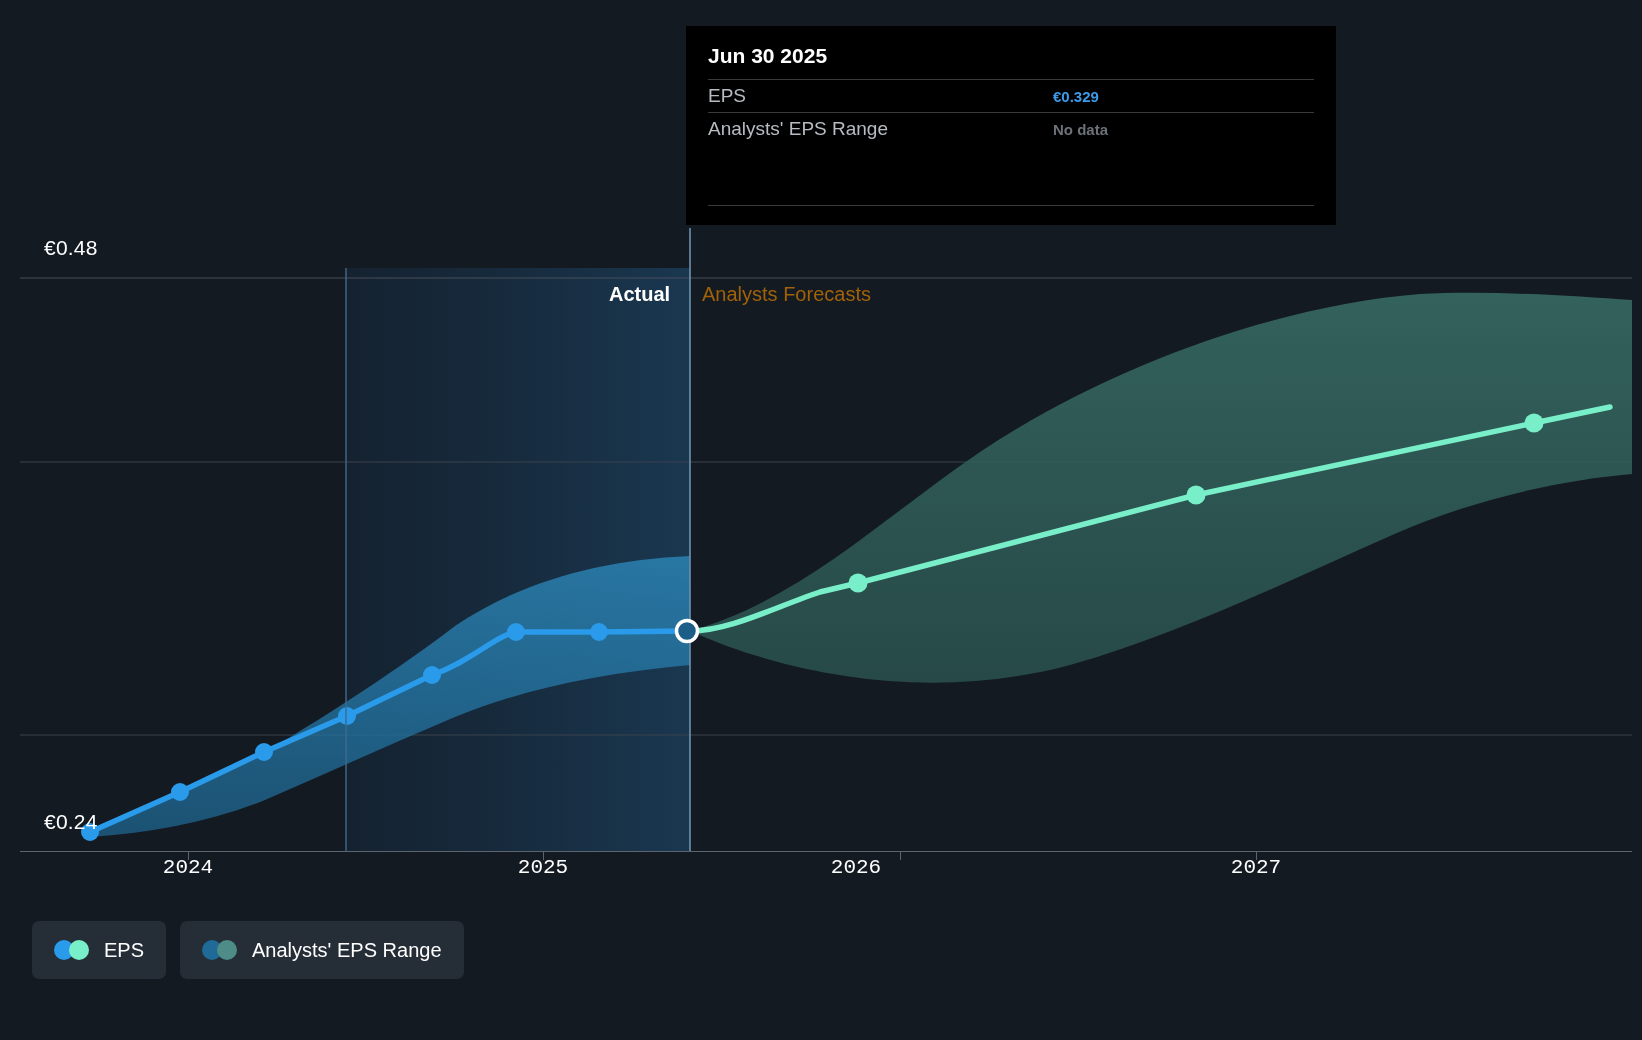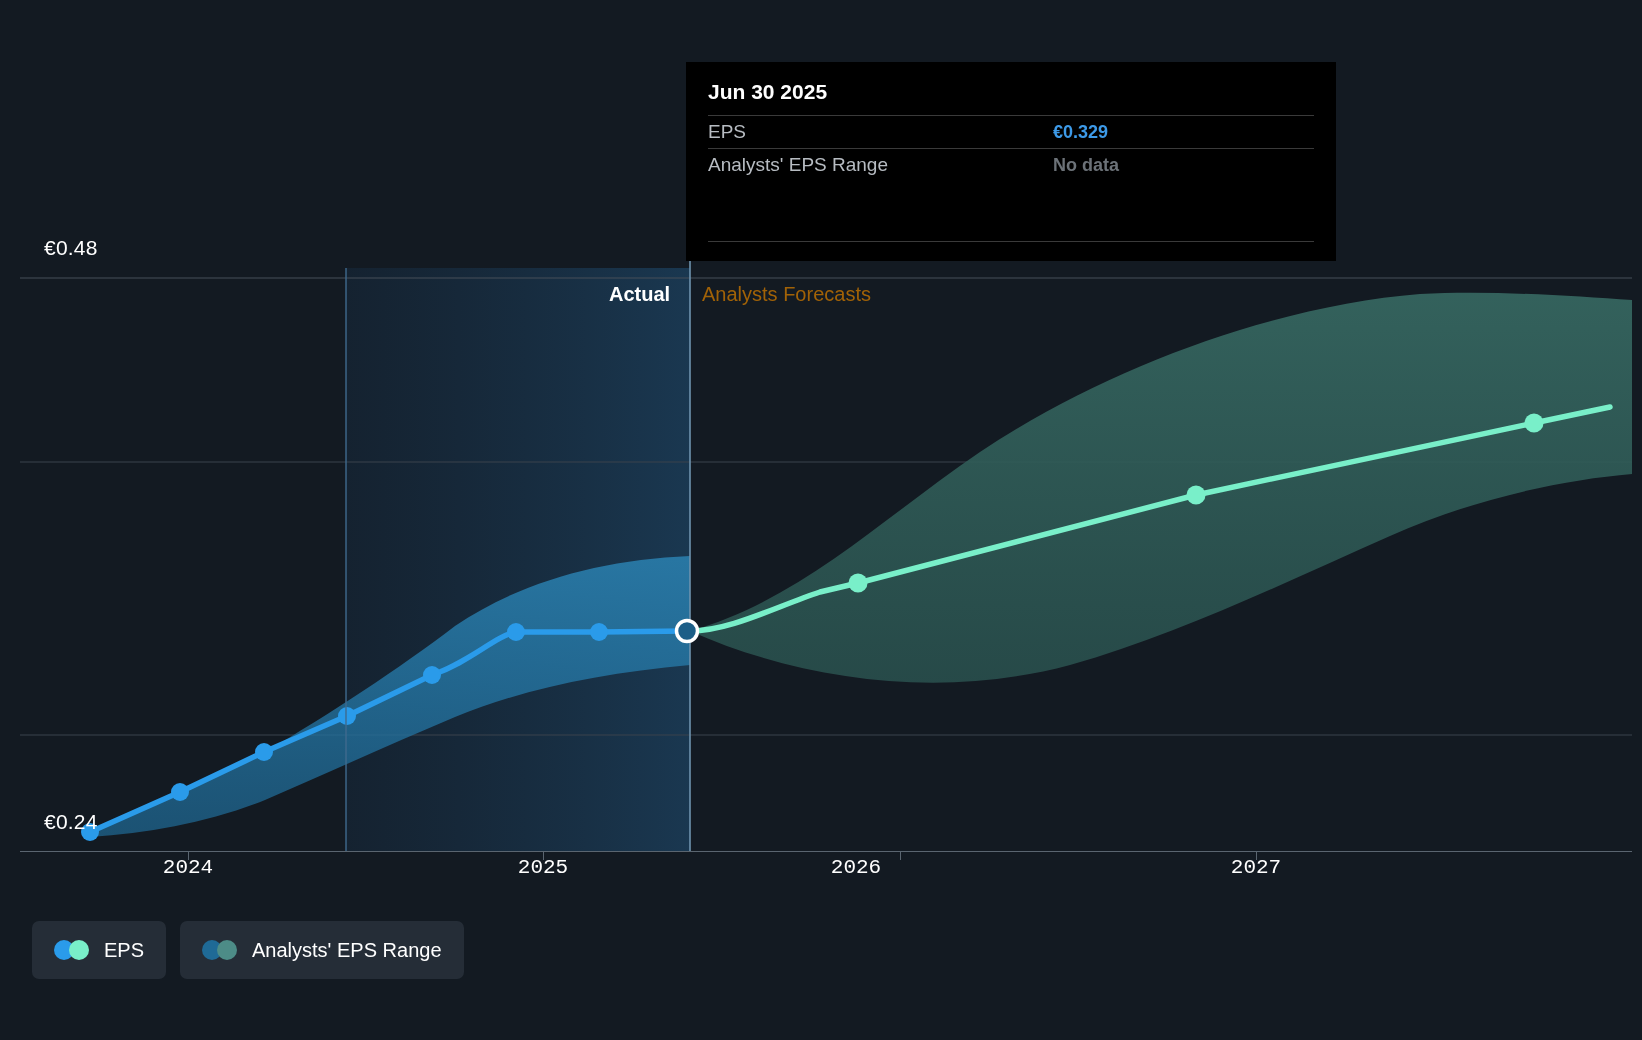--- a/index.html
+++ b/index.html
@@ -51,33 +51,32 @@
   #caption-actual   { color: #ffffff; top: 283px; left: 609px; font-weight: 700; }
   #caption-forecast { color: #a16207; top: 283px; left: 702px; }
 
   
   #tooltip {
     position: absolute;
     left: 686px; top: 26px;
     width: 650px; height: 199px;
     background: #000000;
     padding: 18px 22px 0 22px;
-    margin-top: 36px;
   }
   #tooltip-title {
     color: #ffffff; font-size: 21px; font-weight: 700;
     padding-bottom: 11px;
   }
   .tt-row {
     display: flex; align-items: center;
     border-top: 1px solid #3a3a3a;
     height: 33px;
   }
   .tt-key { color: #b7bcc2; font-size: 19px; flex: 0 0 345px; }
-  .tt-val { font-size: 18px; font-weight: 700; }
+  .tt-val { font-size: 15px; font-weight: 700; }
   .tt-val.eps { color: #3d9ae8; }
   .tt-val.nodata { color: #6c7278; font-weight: 700; }
   #tt-spacer { height: 60px; }
   #tt-bottom-rule { border-top: 1px solid #3a3a3a; }
 
   
   #legend {
     position: absolute; left: 32px; top: 921px;
     display: flex; gap: 14px;
   }

